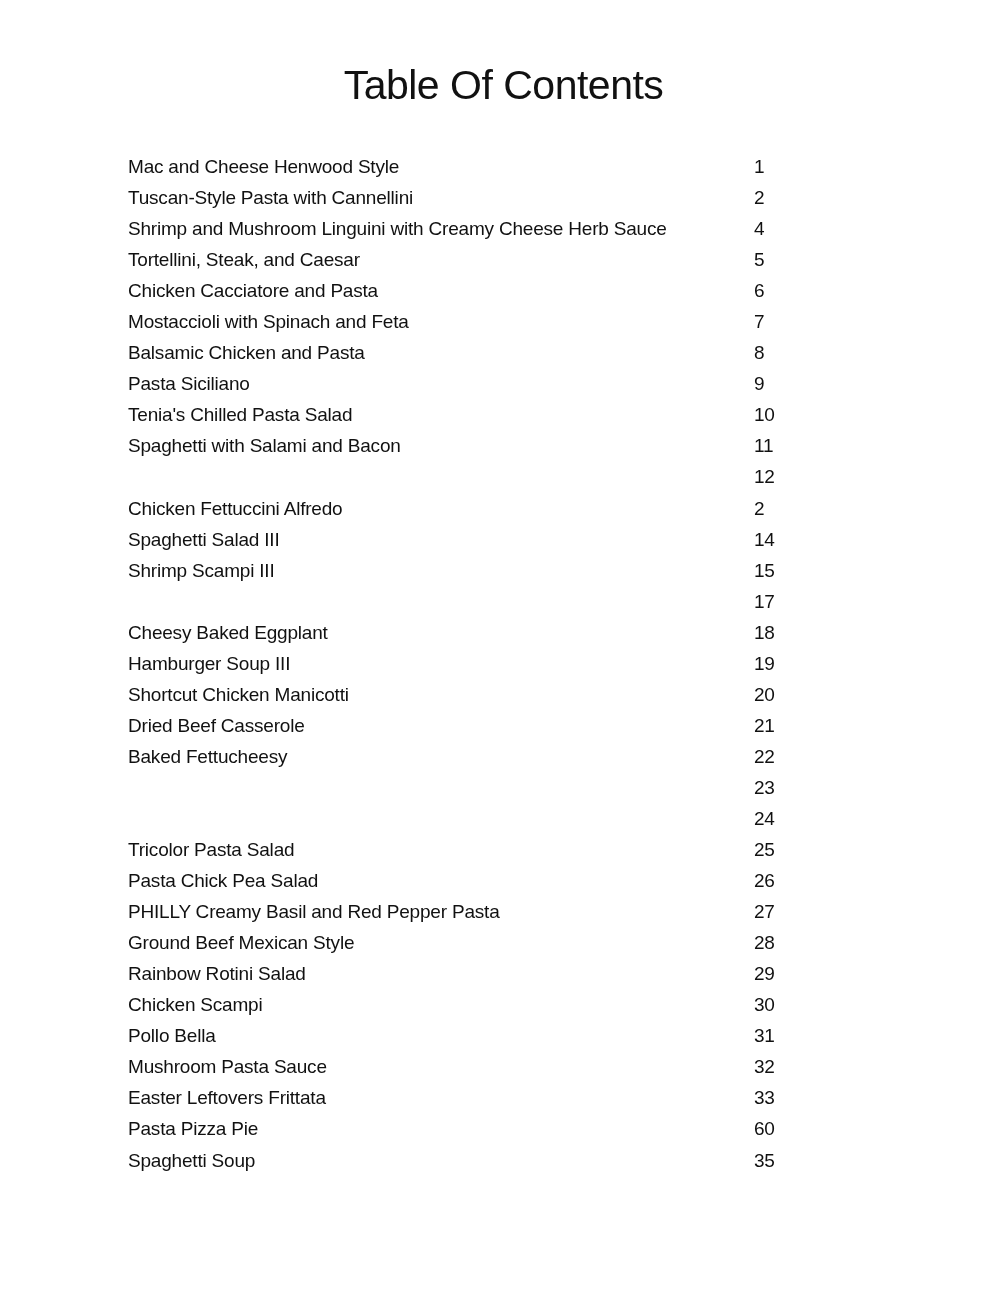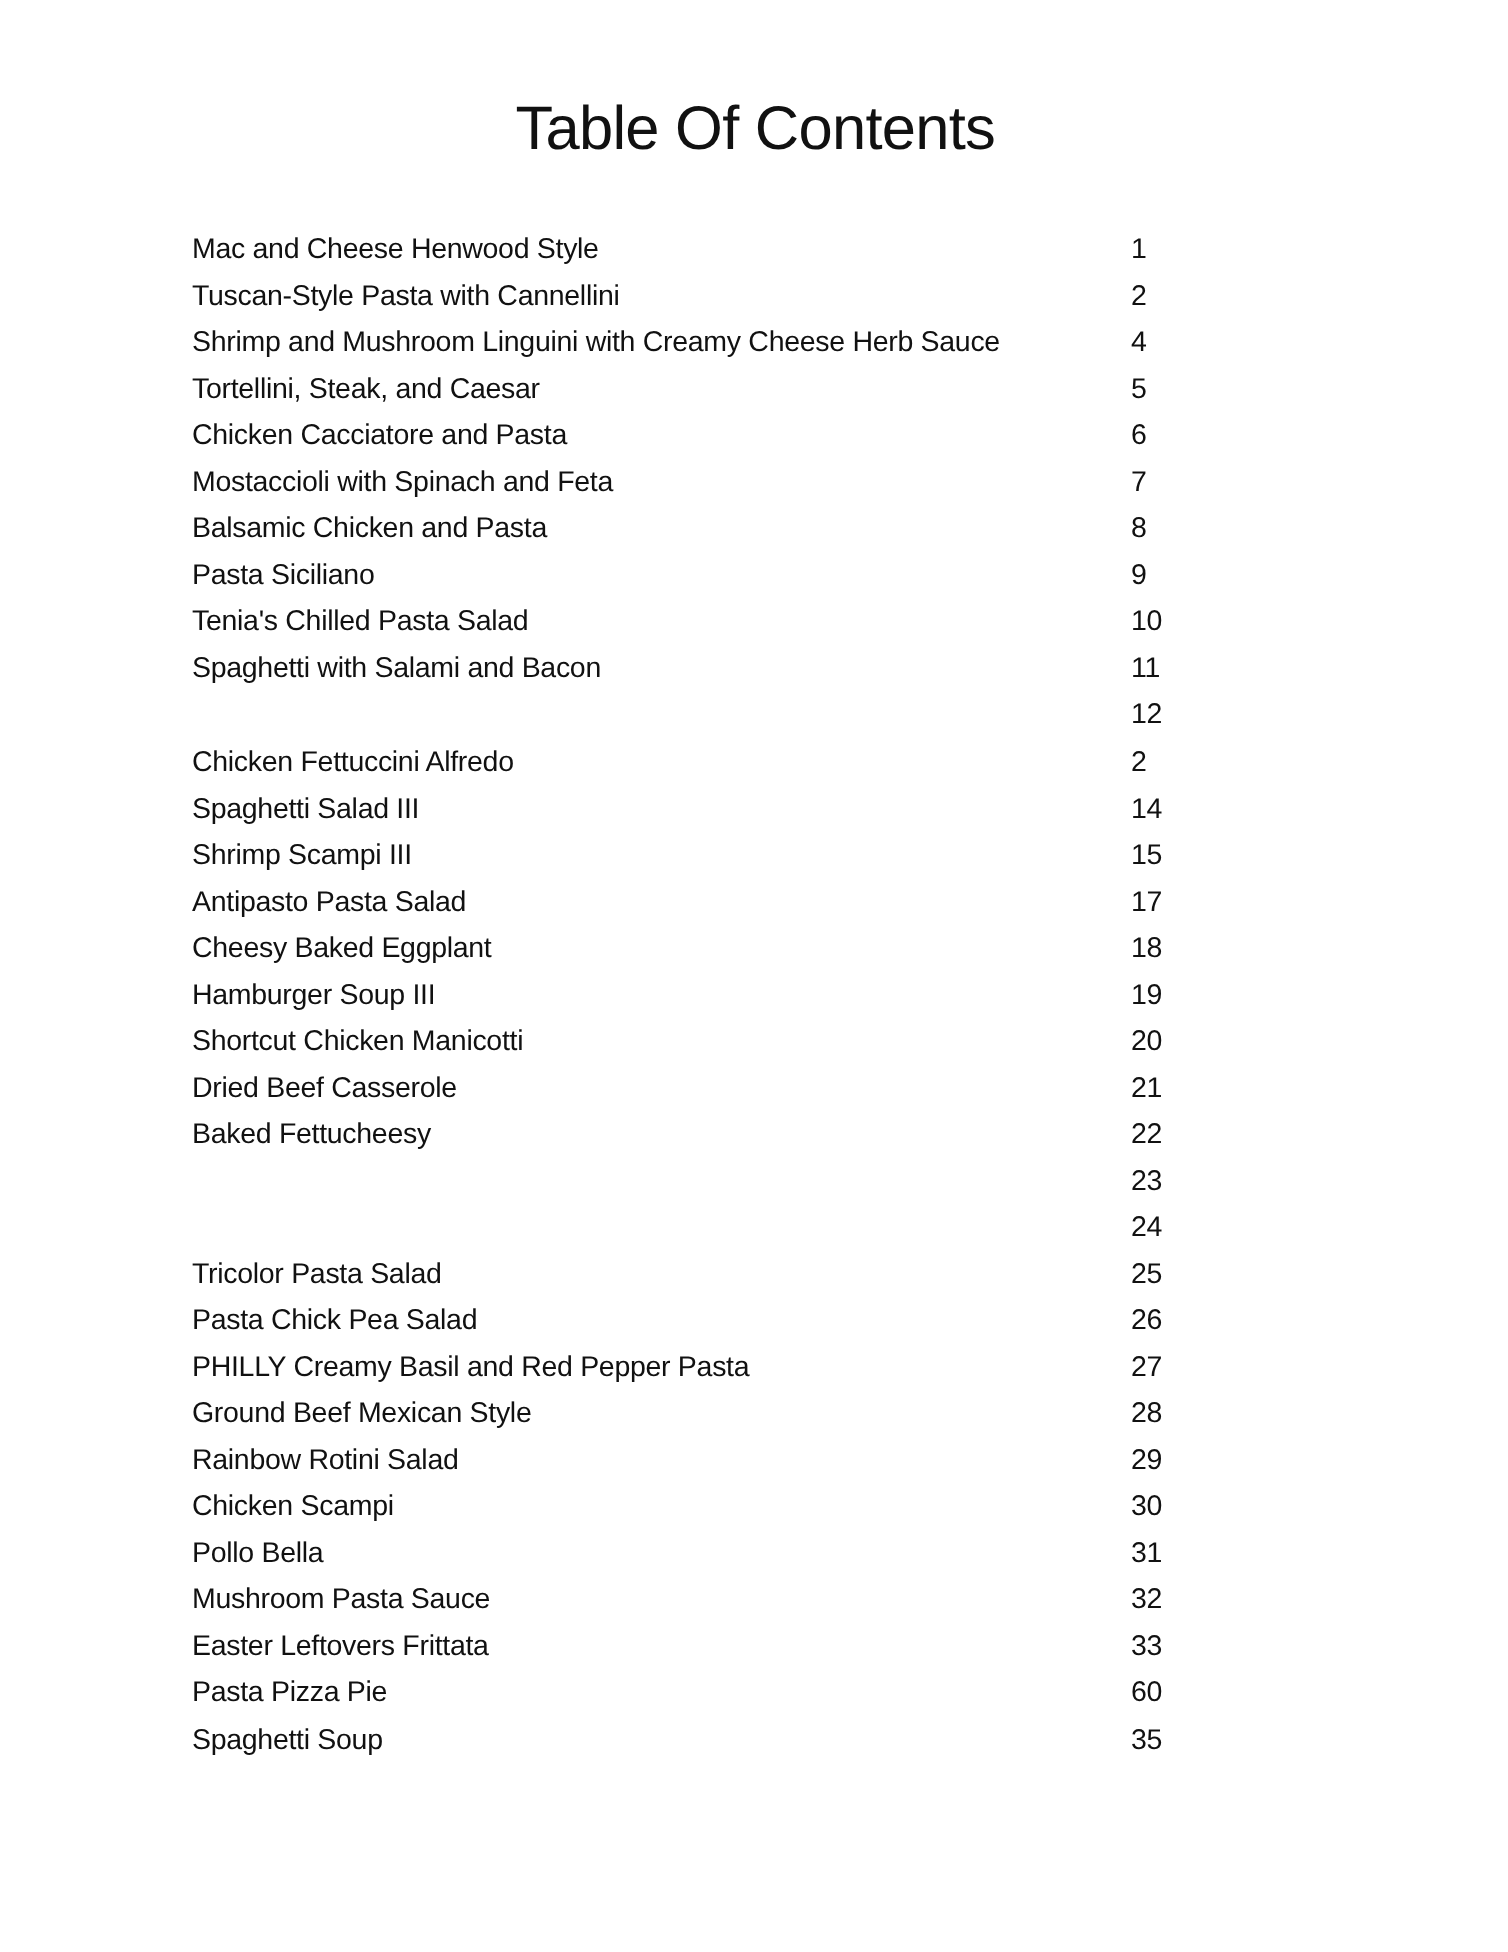--- a/index.html
+++ b/index.html
@@ -111,21 +111,20 @@
     </li>
     <li class="toc-entry">
       <span class="toc-title">Spaghetti Salad III</span>
       <span class="toc-page">14</span>
     </li>
     <li class="toc-entry">
       <span class="toc-title">Shrimp Scampi III</span>
       <span class="toc-page">15</span>
     </li>
     <li class="toc-entry">
-      <span class="toc-title">Antipasto Pasta Salad</span>
       <span class="toc-page">17</span>
     </li>
     <li class="toc-entry">
       <span class="toc-title">Cheesy Baked Eggplant</span>
       <span class="toc-page">18</span>
     </li>
     <li class="toc-entry">
       <span class="toc-title">Hamburger Soup III</span>
       <span class="toc-page">19</span>
     </li>

